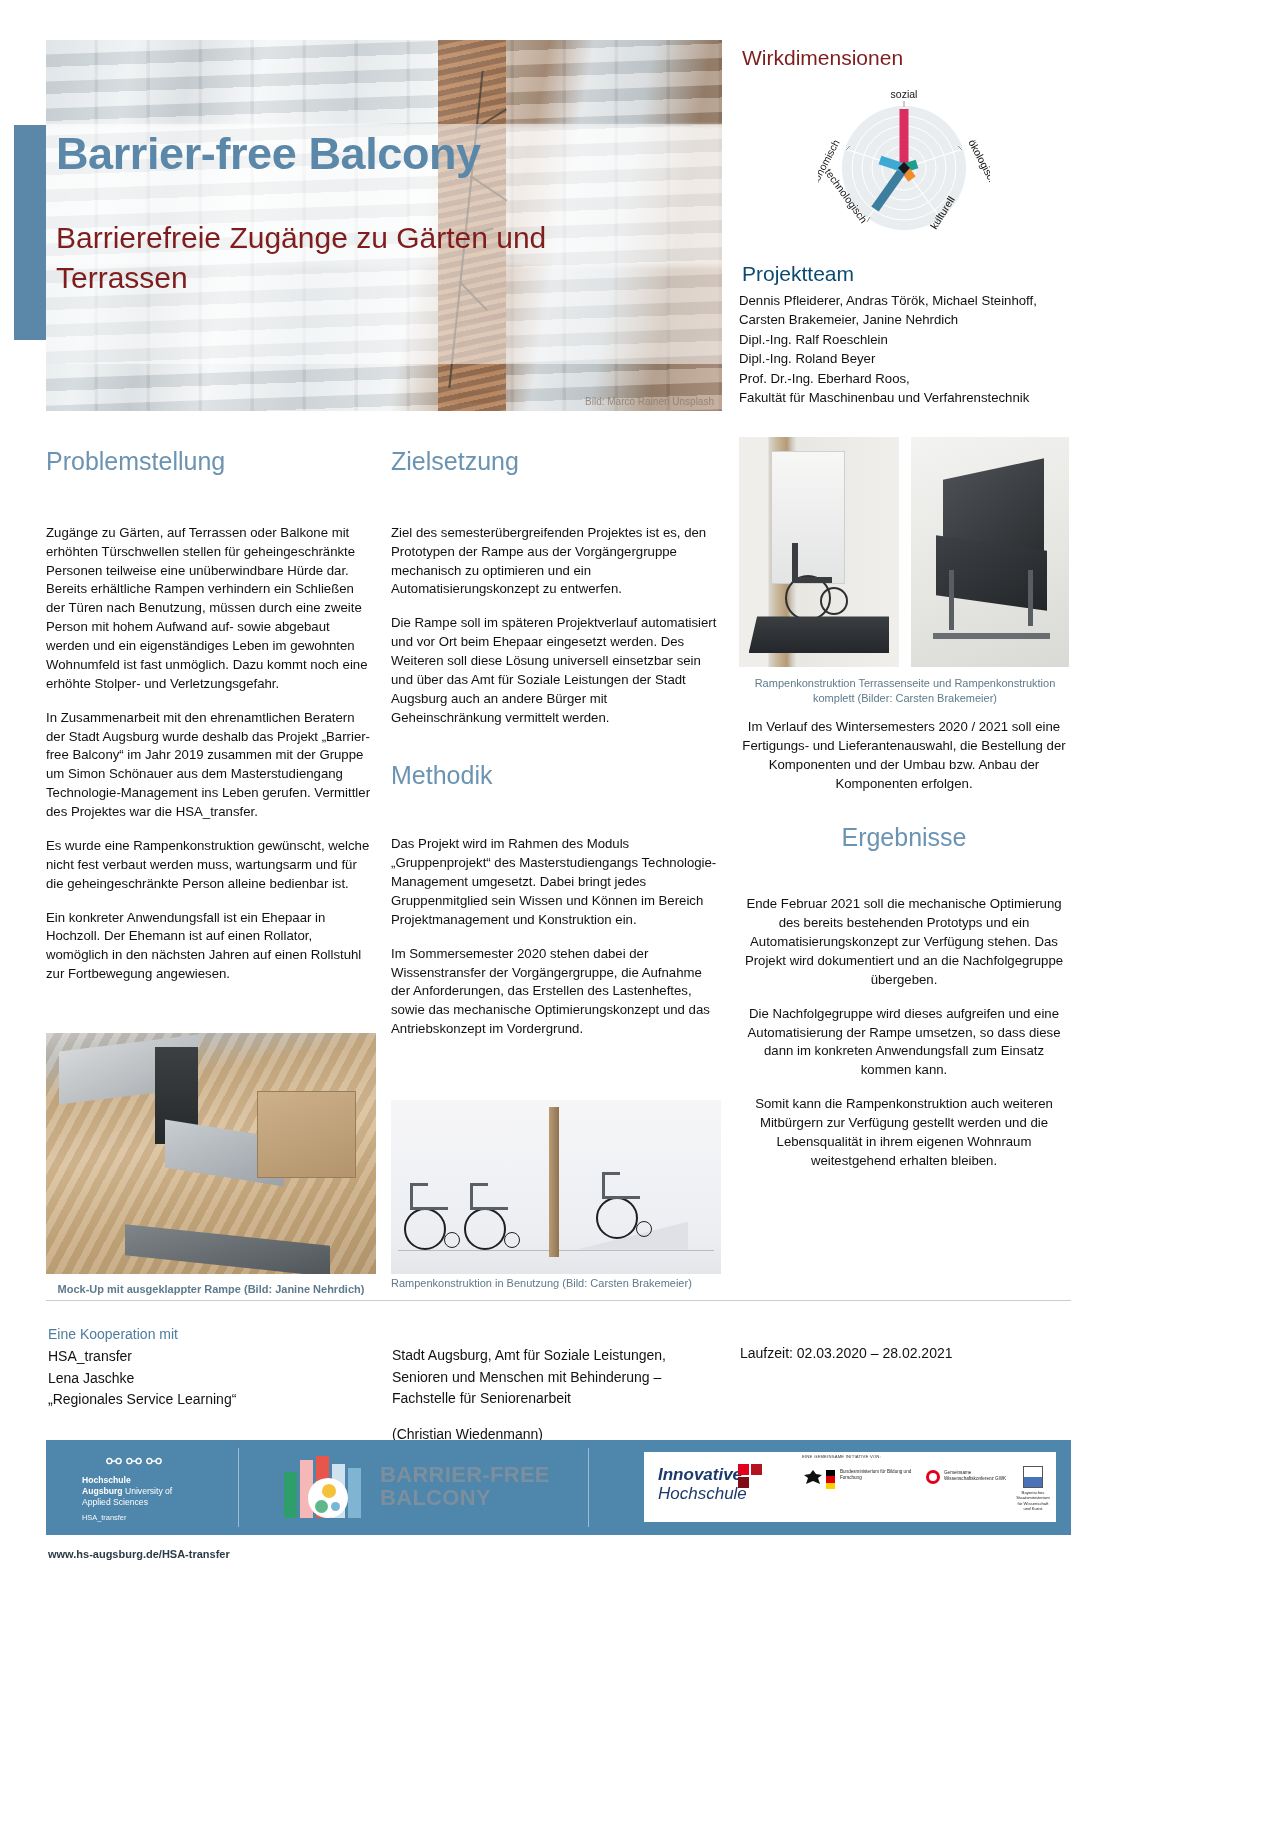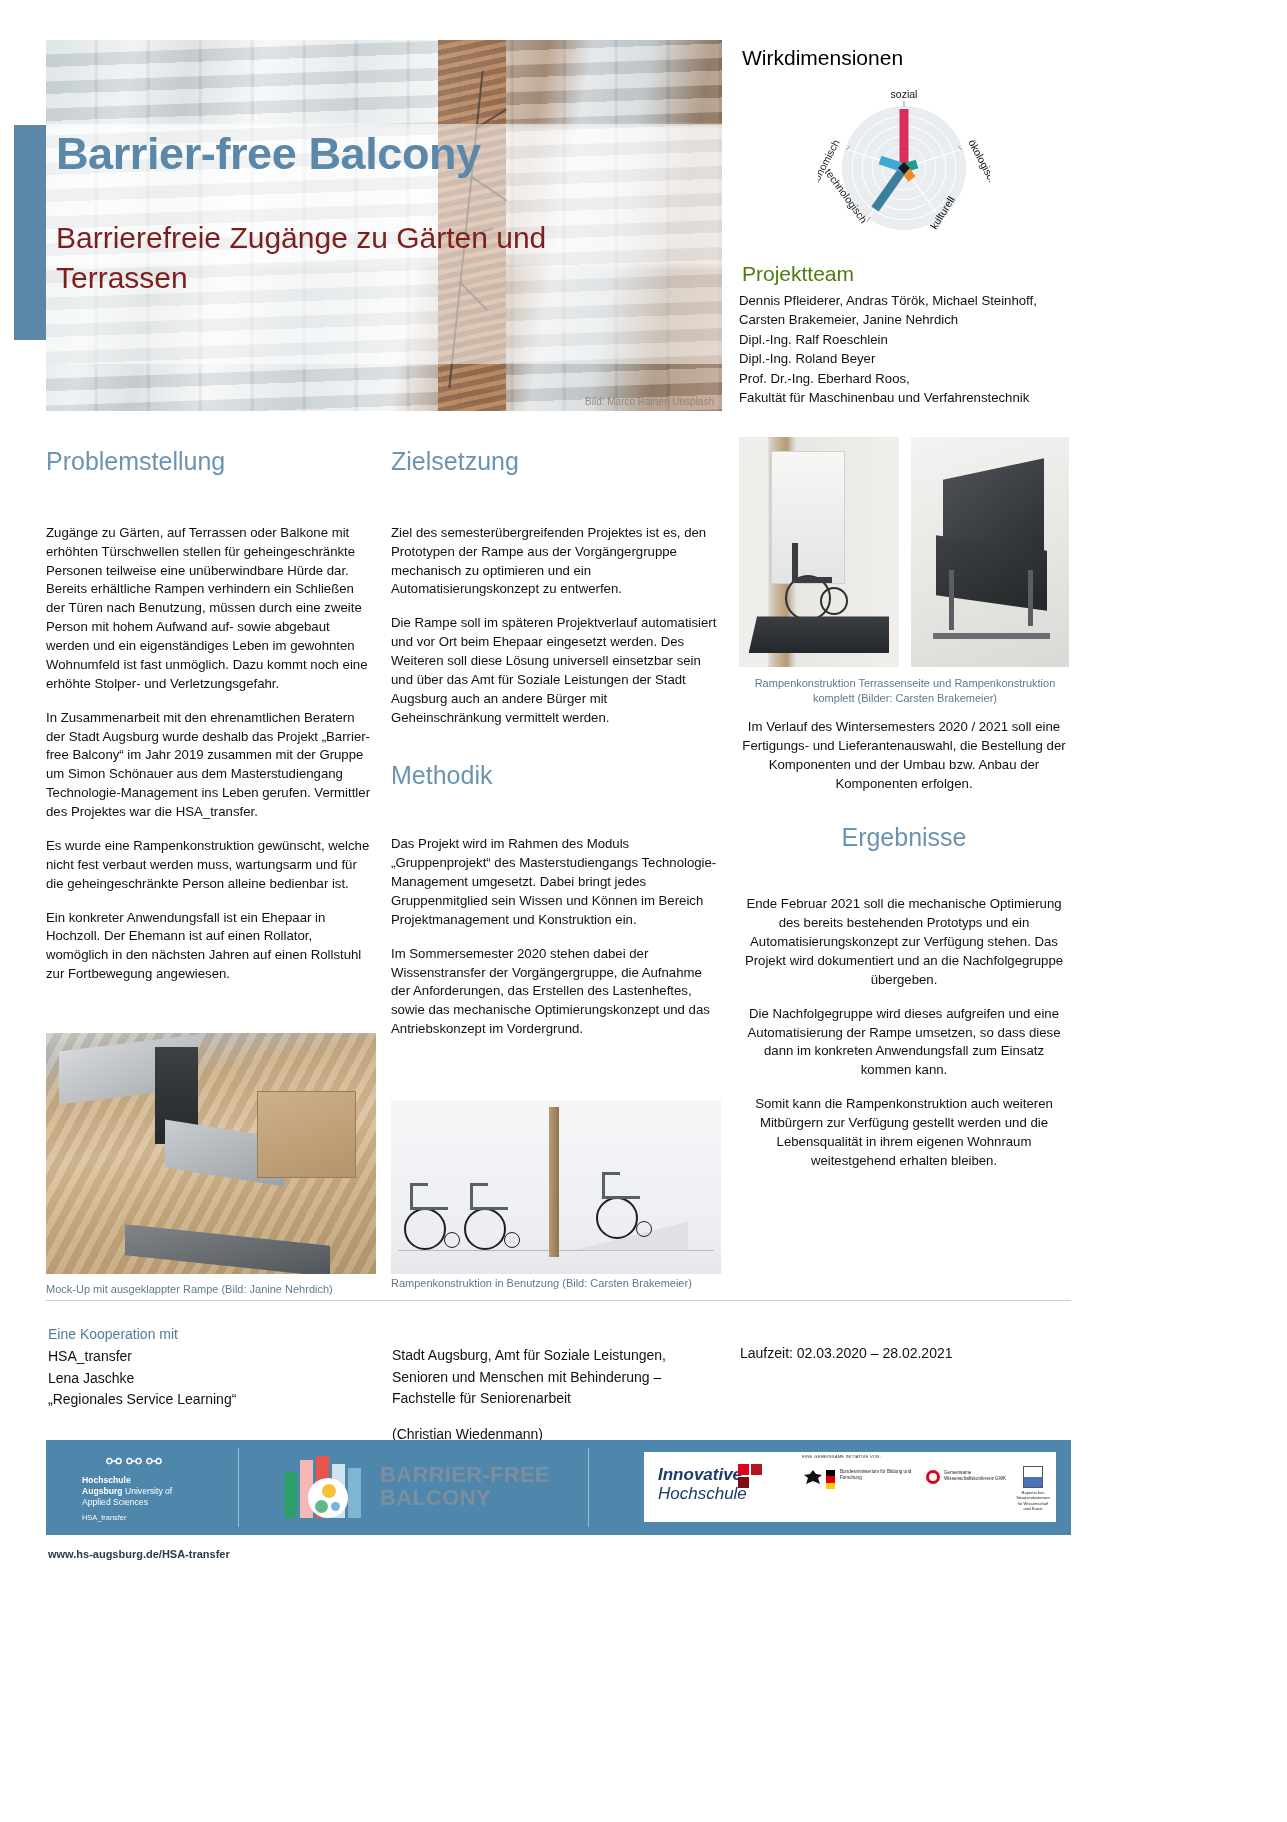--- a/index.html
+++ b/index.html
@@ -62,27 +62,27 @@
     font-size: 30px; color: #7f1d1d; line-height: 1.33; font-weight: 400;
   }
   .hero-credit {
     position: absolute; right: 8px; bottom: 4px;
     font-size: 10px; color: #8d7f72; opacity:.85;
   }
 
   
   .rc-title {
     position: absolute; left: 742px; top: 46px;
-    font-size: 21px; color: #000000; font-weight: 400;
+    font-size: 21px; color: #7f1d1d; font-weight: 400;
   }
   .radar { position: absolute; left: 818px; top: 84px; width: 172px; height: 168px; }
   .radar svg { width: 100%; height: 100%; }
   .rt-title {
     position: absolute; left: 742px; top: 262px;
-    font-size: 21px; color: #4d7c0f; font-weight: 400;
+    font-size: 21px; color: #0c4a6e; font-weight: 400;
   }
   .rt-body {
     position: absolute; left: 739px; top: 291px; width: 330px;
     font-size: 13.2px; line-height: 1.47; color: #111;
   }
   .rt-body div { white-space: nowrap; }
 
   
   .h2 { font-size: 25px; color: #6b93b2; font-weight: 400; }
 
@@ -315,21 +315,21 @@
   <div class="cap" style="left:739px; top:676px; width:332px; text-align:center;">Rampenkonstruktion Terrassenseite und Rampenkonstruktion komplett (Bilder: Carsten Brakemeier)</div>
 
   <div class="imgbox img-m">
     <div class="m-inner"></div>
     <div class="m-steel"></div>
     <div class="m-frame"></div>
     <div class="m-plate"></div>
     <div class="m-box"></div>
     <div class="m-rail"></div>
   </div>
-  <div class="cap" style="left:46px; top:1282px; width:330px; text-align:left;">Mock-Up mit ausgeklappter Rampe (Bild: Janine Nehrdich)</div>
+  <div class="cap" style="left:46px; top:1282px; width:330px; text-align:center;font-weight:bold;">Mock-Up mit ausgeklappter Rampe (Bild: Janine Nehrdich)</div>
 
   <div class="imgbox img-d">
     <div class="d-inner"></div>
     <div class="d-ground"></div>
     <div class="d-wall"></div>
     <div class="d-ramp"></div>
     <div class="d-chair" style="left:4%;">
       <div class="bw" style="left:0;width:42px;height:42px;"></div>
       <div class="sw" style="left:40px;width:16px;height:16px;"></div>
       <div class="bar" style="left:8px;bottom:40px;width:36px;height:3px;"></div>

